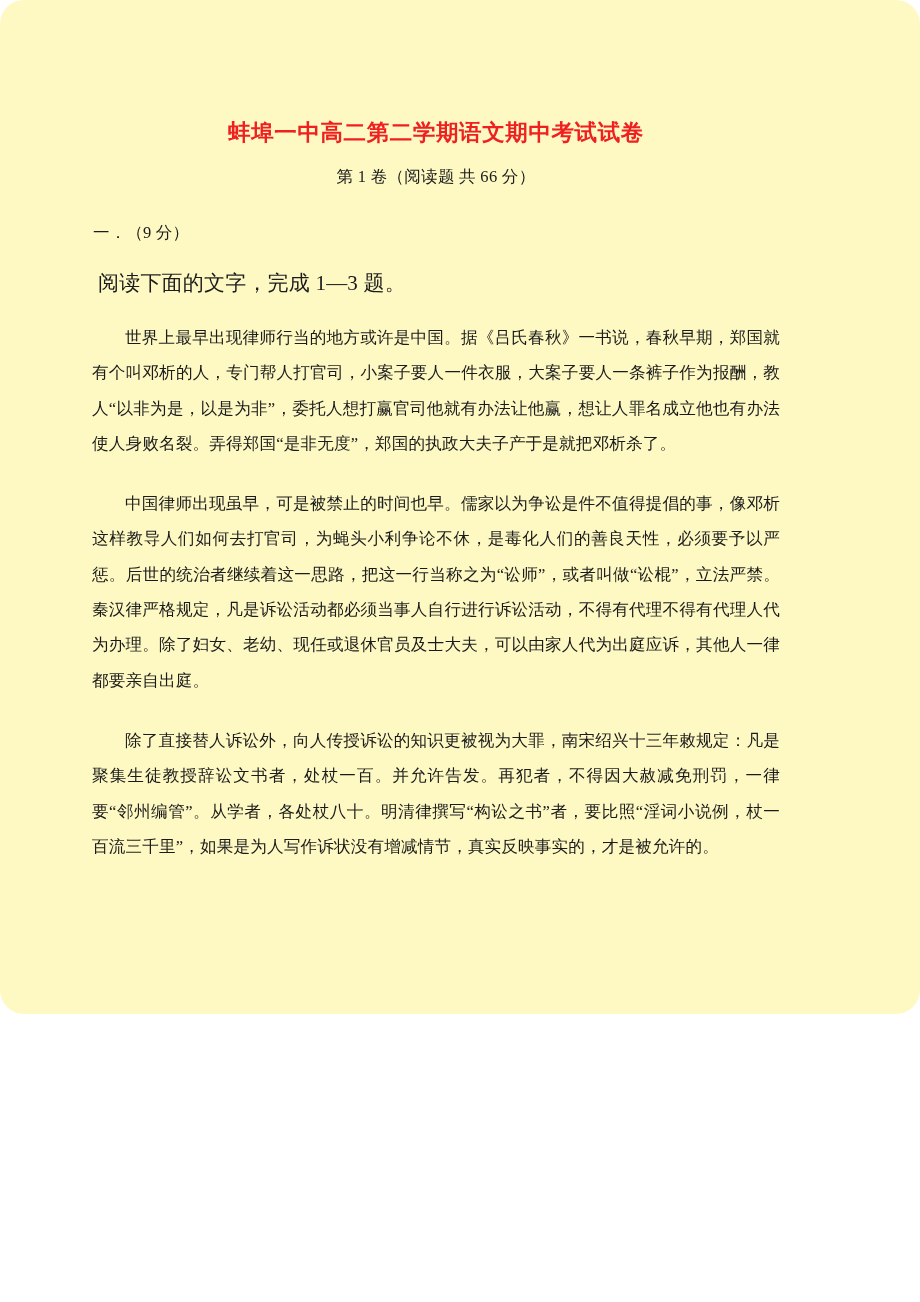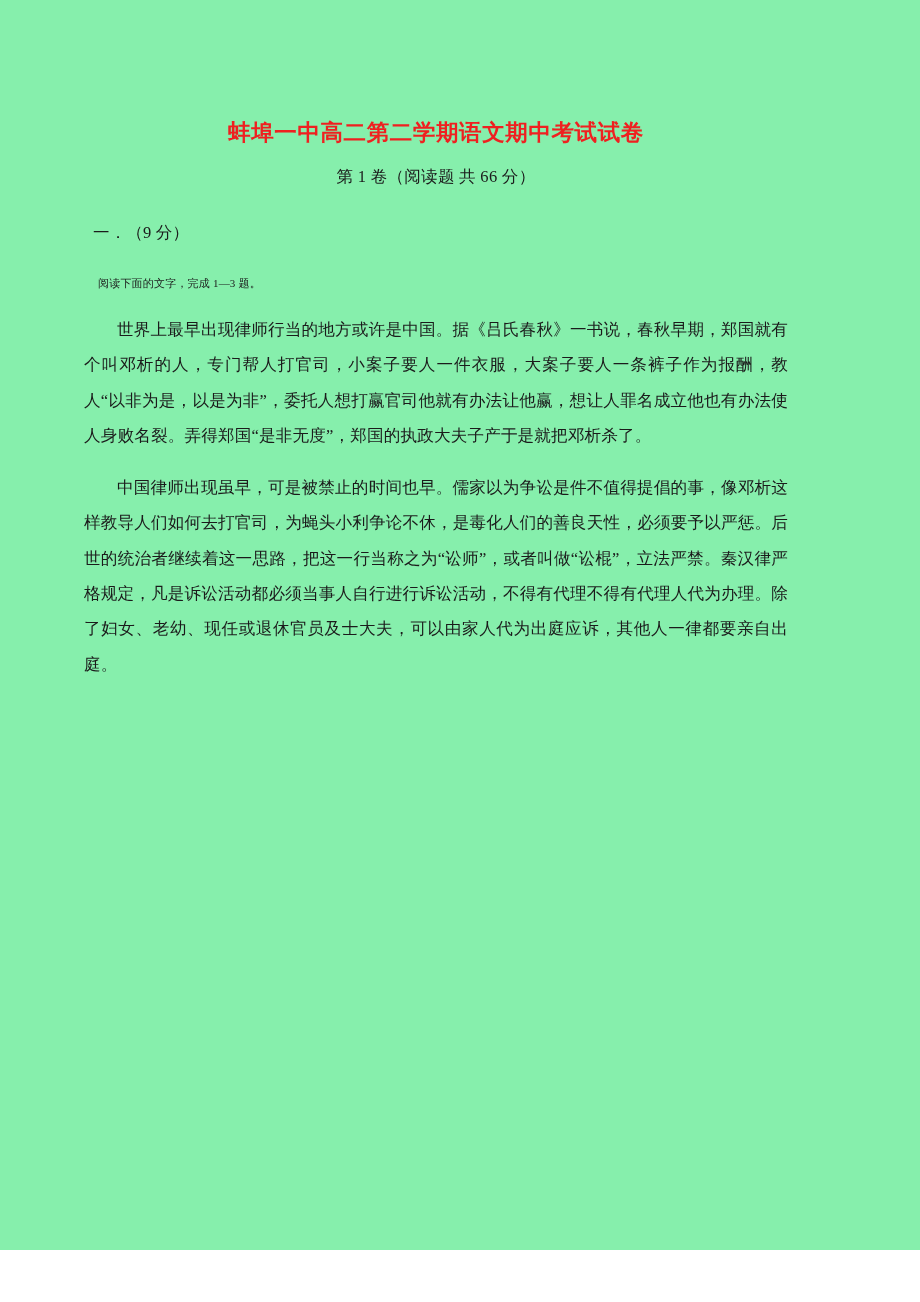--- a/index.html
+++ b/index.html
@@ -4,26 +4,27 @@
 <title>蚌埠一中高二第二学期语文期中考试试卷</title>
 <style>
   html, body {
     margin: 0;
     padding: 0;
     background: #ffffff;
   }
   .page {
     position: relative;
     width: 920px;
-    height: 1250px;
-    background: #86efac;
+    height: 1014px;
+    background: #fef9c3;
     overflow: hidden;
     font-family: "Liberation Serif", "DejaVu Serif", serif;
     color: #1b1b1b;
     box-sizing: border-box;
+    border-radius: 24px;
   }
   .content {
     position: absolute;
     left: 76px;
     top: 0;
     width: 720px;
   }
   .doc-title {
     text-align: center;
     color: #ef2020;
@@ -45,31 +46,31 @@
   }
   .section-heading {
     font-size: 16.5px;
     line-height: 26px;
     margin: 15px;
     padding-top: 15px;
     padding-left: 2px;
     letter-spacing: 0.2px;
   }
   .instruction {
-    font-size: 11px;
+    font-size: 21px;
     line-height: 26px;
     margin: 0;
     padding-top: 9px;
     text-indent: 22px;
     letter-spacing: 0.2px;
   }
   .body-text {
     font-size: 16.6px;
     line-height: 35.3px;
-    margin: 8px;
+    margin: 16px;
     padding-top: 9px;
     text-indent: 33px;
     text-align: justify;
     text-justify: inter-ideograph;
     letter-spacing: 0.15px;
     word-break: break-all;
   }
   .body-text:first-of-type {
     padding-top: 8px;
   }
@@ -85,17 +86,18 @@
     <div class="doc-subtitle">第 1 卷（阅读题    共 66 分）</div>
 
     <div class="section-heading">一．（9 分）</div>
 
     <div class="instruction">阅读下面的文字，完成 1—3 题。</div>
 
     <p class="body-text">世界上最早出现律师行当的地方或许是中国。据《吕氏春秋》一书说，春秋早期，郑国就有个叫邓析的人，专门帮人打官司，小案子要人一件衣服，大案子要人一条裤子作为报酬，教人“以非为是，以是为非”，委托人想打赢官司他就有办法让他赢，想让人罪名成立他也有办法使人身败名裂。弄得郑国“是非无度”，郑国的执政大夫子产于是就把邓析杀了。</p>
 
     <p class="body-text">中国律师出现虽早，可是被禁止的时间也早。儒家以为争讼是件不值得提倡的事，像邓析这样教导人们如何去打官司，为蝇头小利争论不休，是毒化人们的善良天性，必须要予以严惩。后世的统治者继续着这一思路，把这一行当称之为“讼师”，或者叫做“讼棍”，立法严禁。秦汉律严格规定，凡是诉讼活动都必须当事人自行进行诉讼活动，不得有代理不得有代理人代为办理。除了妇女、老幼、现任或退休官员及士大夫，可以由家人代为出庭应诉，其他人一律都要亲自出庭。</p>
 
+    <p class="body-text">除了直接替人诉讼外，向人传授诉讼的知识更被视为大罪，南宋绍兴十三年敕规定：凡是聚集生徒教授辞讼文书者，处杖一百。并允许告发。再犯者，不得因大赦减免刑罚，一律要“邻州编管”。从学者，各处杖八十。明清律撰写“构讼之书”者，要比照“淫词小说例，杖一百流三千里”，如果是为人写作诉状没有增减情节，真实反映事实的，才是被允许的。</p>
 
 
 
   </div>
 </div>
 
 </body></html>

